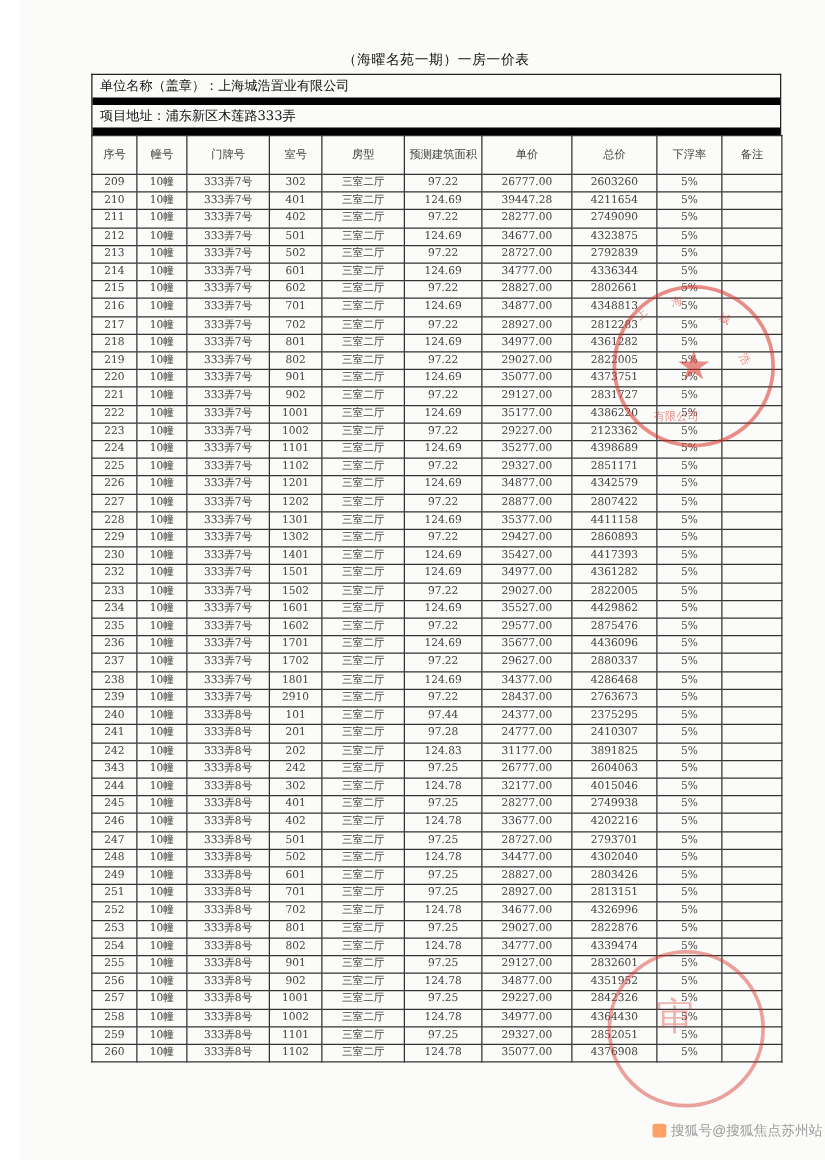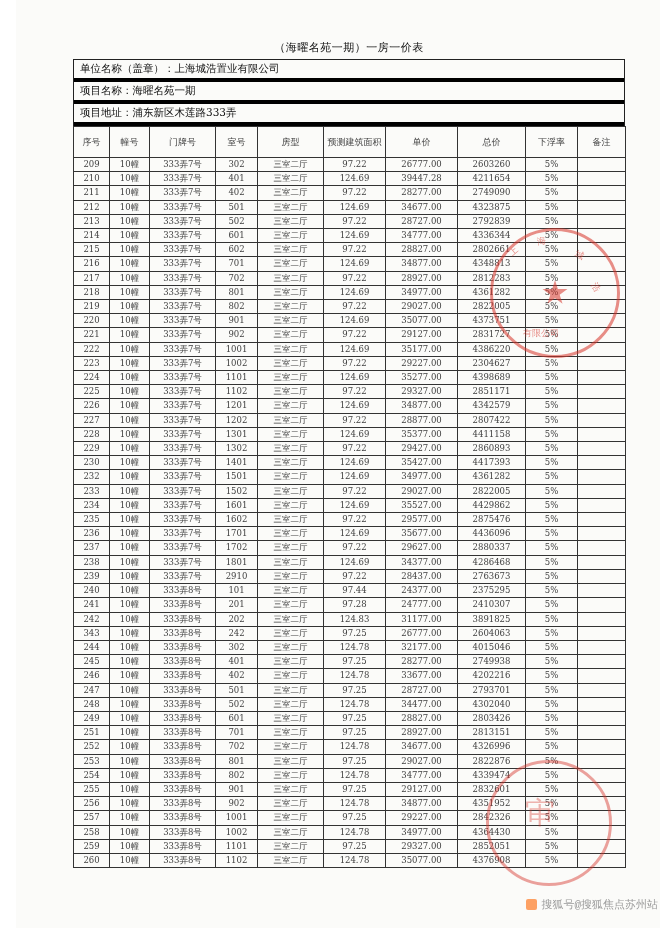--- a/index.html
+++ b/index.html
@@ -37,21 +37,21 @@
   }
   .hdrbox {
     border: 1px solid #222;
     border-bottom: none;
   }
   .hdrline {
     font-size: 10.5px;
     font-family: "DejaVu Serif", serif;
     padding: 2px 4px 2px 6px;
     color: #111;
-    border-bottom: 4px solid #000000;
+    border-bottom: 6px solid #000000;
     white-space: nowrap;
   }
   table.maintable {
     border-collapse: collapse;
     width: 552px;
     table-layout: fixed;
     font-family: "DejaVu Serif", serif;
     color: #404040;
   }
   table.maintable td, table.maintable th {
@@ -146,21 +146,21 @@
     font-family: "DejaVu Serif", serif;
     opacity: 0.8;
   }
 
   .watermark {
     position: absolute;
     right: 18px;
     bottom: 16px;
     font-size: 11px;
     color: #9b9b9b;
-    font-family: Liberation Mono, monospace;
+    font-family: Liberation Sans, sans-serif;
     display: flex;
     align-items: center;
     gap: 4px;
     z-index: 8;
   }
   .wm-logo {
     display: inline-block;
     width: 11px; height: 11px;
     border-radius: 2px;
     background: #f60;
@@ -171,21 +171,20 @@
 <body>
 
 <div id="page">
 
   <div class="sheet">
 
     <div class="title">（海曜名苑一期）一房一价表</div>
 
     <div class="hdrbox">
       <div class="hdrline">单位名称（盖章）：上海城浩置业有限公司</div>
-      <div class="hdrline">项目名称：海曜名苑一期</div>
       <div class="hdrline">项目地址：浦东新区木莲路333弄</div>
     </div>
 
     <table class="maintable">
       <colgroup>
         <col class="c0">
           <col class="c1">
           <col class="c2">
           <col class="c3">
           <col class="c4">
@@ -379,21 +378,21 @@
             <td></td>
           </tr>
           <tr>
             <td>223</td>
             <td>10幢</td>
             <td>333弄7号</td>
             <td>1002</td>
             <td>三室二厅</td>
             <td>97.22</td>
             <td>29227.00</td>
-            <td>2304627</td>
+            <td>2123362</td>
             <td>5%</td>
             <td></td>
           </tr>
           <tr>
             <td>224</td>
             <td>10幢</td>
             <td>333弄7号</td>
             <td>1101</td>
             <td>三室二厅</td>
             <td>124.69</td>

